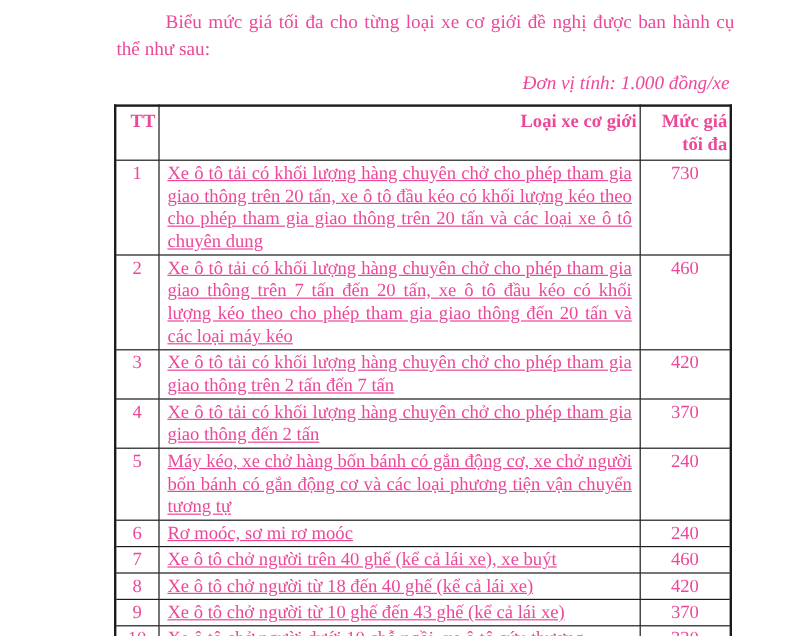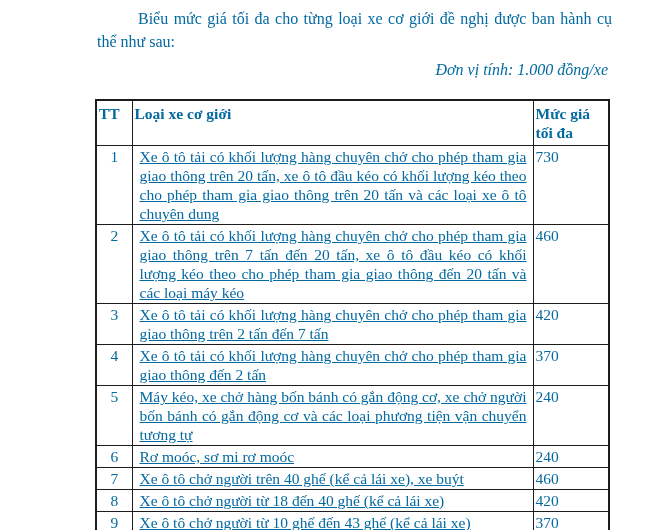--- a/index.html
+++ b/index.html
@@ -6,32 +6,32 @@
     margin: 0;
     padding: 0;
     background: #ffffff;
   }
   .doc {
     position: relative;
     width: 660px;
     height: 530px;
     background: #ffffff;
     font-family: "Liberation Serif", "DejaVu Serif", serif;
-    color: #0369a1;
+    color: #ec4899;
     overflow: hidden;
   }
   .intro {
     margin: 7px 48px 0 97px;
     text-indent: 41px;
     text-align: justify;
     font-size: 16px;
     line-height: 23px;
   }
   .unit-note {
-    margin: 7px 52px 19px 0;
+    margin: 7px 52px 7px 0;
     text-align: right;
     font-style: italic;
     font-size: 16px;
     line-height: 20px;
     padding-left: 30px;
   }
   table.price-table {
     margin-left: 95px;
     width: 513px;
     border-collapse: collapse;
@@ -43,35 +43,35 @@
   table.price-table col.c-price { width: 76px; }
   table.price-table th,
   table.price-table td {
     border: 1px solid #1c1c1c;
     vertical-align: top;
     line-height: 19px;
   }
   table.price-table { border: 2px solid #1c1c1c; }
   th.h-cell {
     font-weight: bold;
-    text-align: left;
+    text-align: right;
     padding: 3px 2px;
     vertical-align: middle;
   }
   td.tt-cell {
     text-align: center;
     padding: 1px 2px;
   }
   td.category-cell {
     text-align: justify;
     padding: 1px 6px 1px 7px;
     text-decoration: underline;
   }
   td.price-cell {
-    text-align: left;
+    text-align: center;
     padding: 1px 2px;
   }
 </style>
 </head>
 <body>
 
 <div class="doc">
 
   <p class="intro">Biểu mức giá tối đa cho từng loại xe cơ giới đề nghị được ban hành cụ thể như sau:</p>
 

